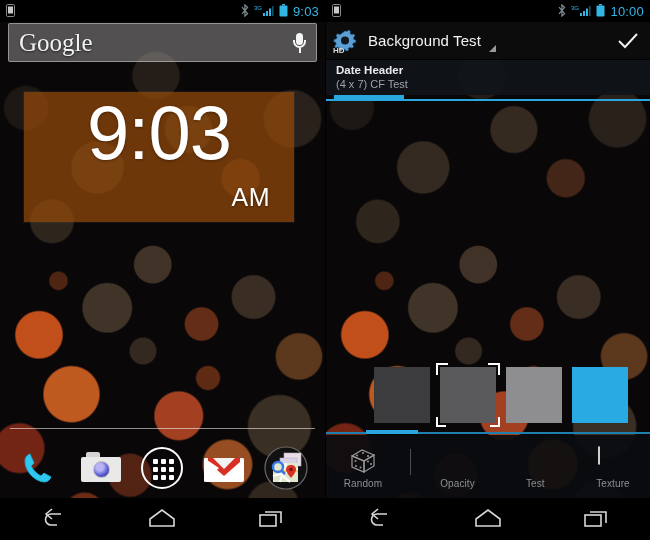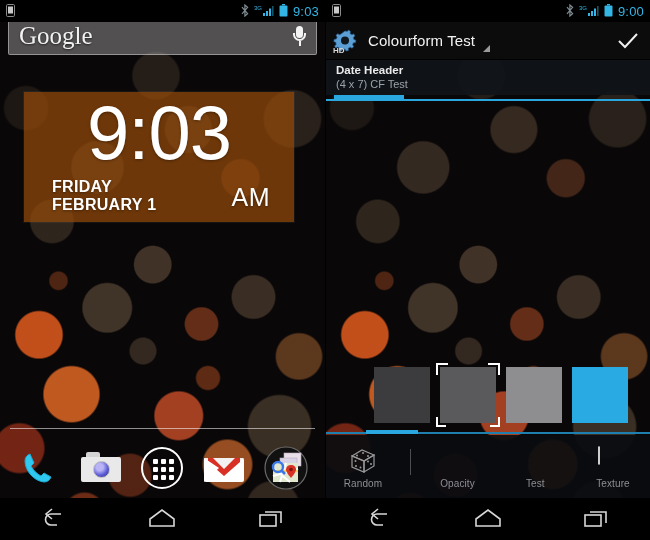--- a/index.html
+++ b/index.html
@@ -51,21 +51,21 @@
     position:relative; z-index:6; height:22px; background:#000; color:#33b5e5;
     display:flex; align-items:center; padding:0 6px; font-size:11px;
   }
   .sb-left{ display:flex; align-items:center; gap:4px; flex:1; }
   .sb-right{ display:flex; align-items:center; gap:5px; }
   .sb-clock{ color:#33b5e5; font-size:13px; letter-spacing:.2px; }
   .ico{ display:inline-block; }
 
   
   .searchbar{
-    position:absolute; z-index:5; left:8px; top:16px; width:309px; height:39px;
+    position:absolute; z-index:5; left:8px; top:23px; width:309px; height:39px;
     background:rgba(170,170,170,.45); border:1px solid rgba(230,230,230,.45);
     border-radius:2px; display:flex; align-items:center; padding:0 10px;
   }
   .g-logo{
     font-family:"Liberation Serif", serif; font-size:25px; color:#f2f2f2;
     text-shadow:0 1px 2px rgba(0,0,0,.6); line-height:1;
   }
   .mic{ margin-left:auto; width:13px; height:22px; position:relative; }
   .mic .cap{ position:absolute; left:3px; top:1px; width:7px; height:12px; border-radius:4px; background:#f4f4f4; }
   .mic .arc{ position:absolute; left:0; top:8px; width:13px; height:8px; border:2px solid #f4f4f4; border-top:none; border-radius:0 0 8px 8px; }
@@ -244,24 +244,20 @@
         <span class="cap"></span>
           <span class="arc"></span>
           <span class="stem"></span>
       </span>
     </div>
 
     <div class="widget w-left">
       <div class="tint"></div>
       <div class="w-inner">
         <div class="w-time"><span>9</span><span class="thin">:</span><span class="thin">03</span></div>
-        <div class="w-date">
-          <div>FRIDAY</div>
-          <div>FEBRUARY 1</div>
-        </div>
         <div class="w-ampm">AM</div>
       </div>
     </div>
 
     <div class="dock-divider"></div>
 
     <div class="dock">
       <div class="dock-icon">
         <svg width="44" height="44" viewBox="0 0 44 44">
           <path d="M13 8c-3 1-5 3.5-5 7 0 10 9 20 19 21 3.5 0 6-2 7-5l-7-4-3 3c-4-2-8-6-10-10l3-3z" fill="#2ec8f0" stroke="#1ea7cd" stroke-width="1"></path>
@@ -354,33 +350,33 @@
             <path d="M9 12 V9 h2 v3 z M12 12 V7 h2 v5 z M15 12 V4.5 h2 V12 z" fill="#33b5e5"></path>
             <path d="M18 12 V2 h1.6 v10 z" fill="#33b5e5" opacity=".45"></path>
           </svg>
         </span>
         <span class="ico">
           <svg width="9" height="13" viewBox="0 0 9 13">
               <rect x="3" y="0" width="3" height="1.4" fill="#33b5e5"></rect>
               <rect x="0.5" y="1.6" width="8" height="10.8" rx="1" fill="#33b5e5"></rect>
             </svg>
         </span>
-        <span class="sb-clock">9:00</span>
+        <span class="sb-clock">10:00</span>
       </div>
     </div>
 
     <div class="actionbar">
       <span class="app-icon">
         <svg width="26" height="26" viewBox="0 0 26 26">
           <path d="M13 3 l2.2 .5 1.4-1.4 1.8 1.4 -.4 2 1.9 1.2 1.9-.8 1.1 2 -1.5 1.4 .4 2.2 2 .7 -.3 2.3 -2.1 .3 -.9 2 1.2 1.7 -1.6 1.7 -1.9-1 -1.9 1.1 .1 2.1 -2.3 .6 -1.1-1.8 -2.2 0 -1.2 1.8 -2.2-.7 .2-2.1 -1.8-1.2 -2 .9 -1.2-2 1.6-1.4 -.4-2.2 -2-.7 .4-2.2 2.1-.3 .9-2 -1.2-1.7 1.7-1.6 1.9 1 1.8-1.1z" fill="#5b9fd4" stroke="#2a5e8c" stroke-width=".7"></path>
           <circle cx="13" cy="12.5" r="4" fill="#101820"></circle>
           <text x="1" y="25" font-size="8" font-weight="700" fill="#d8d8d8" font-family="Liberation Sans, sans-serif">HD</text>
         </svg>
       </span>
-      <span class="app-title">Colourform Test</span>
+      <span class="app-title">Background Test</span>
       <span class="dropdown-caret"></span>
       <span class="check">
         <svg width="24" height="20" viewBox="0 0 24 20">
             <path d="M3 10 L9 16 L21 3" fill="none" stroke="#f0f0f0" stroke-width="2"></path>
           </svg>
       </span>
     </div>
 
     <div class="subhead">
       <div class="t1">Date Header</div>

